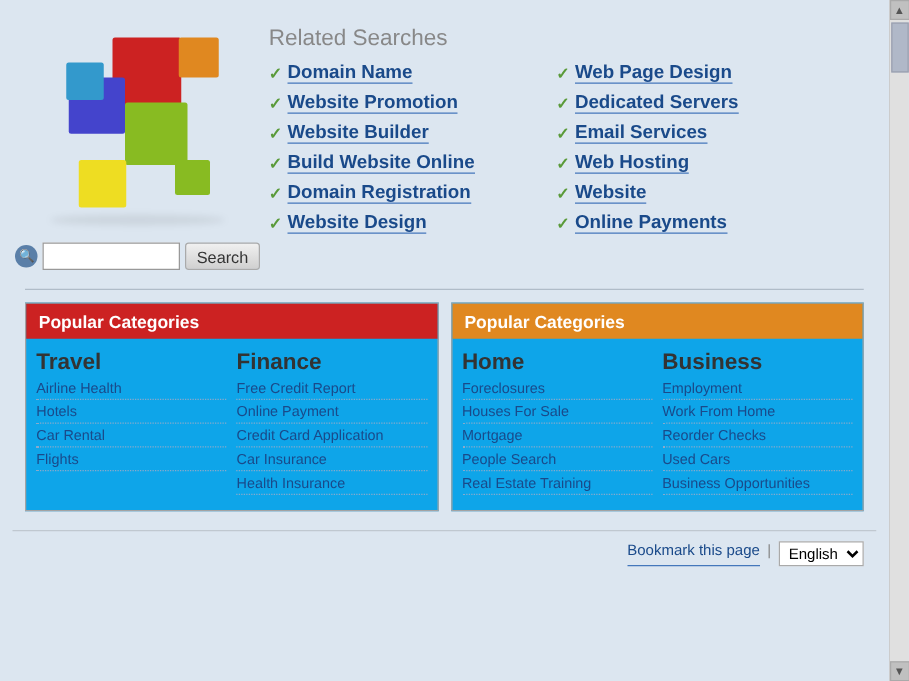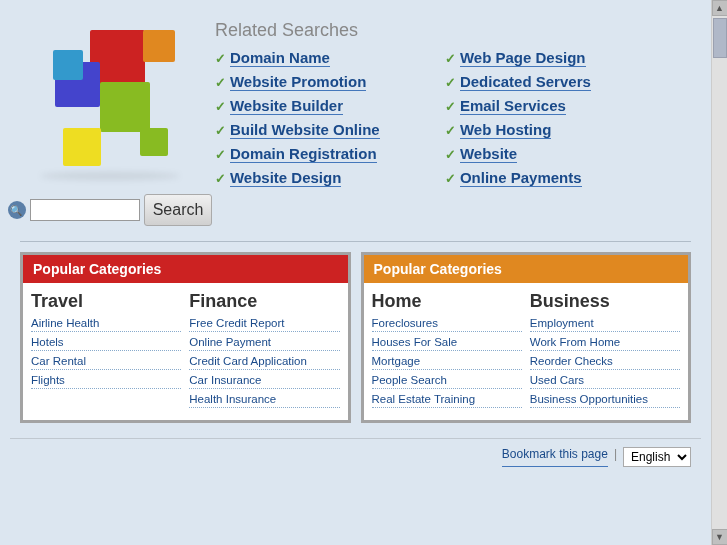--- a/index.html
+++ b/index.html
@@ -96,24 +96,24 @@
       border: 1px solid #999;
       background: white;
       padding: 0 4px;
       font-size: 12px;
     }
     .search-btn {
       background: linear-gradient(to bottom, #f0f0f0, #d0d0d0);
       border: 1px solid #aaa;
       border-radius: 3px;
       padding: 2px 8px;
-      font-size: 16px;
+      font-size: 13px;
       cursor: pointer;
       color: #333;
-      height: 32px;
+      height: 22px;
     }
     
     .related-area {
       flex: 1;
     }
     .related-label {
       color: #888;
       font-size: 18px;
       margin-bottom: 8px;
     }
@@ -151,22 +151,22 @@
       margin: 5px 10px 10px 10px;
     }
     
     .categories-section {
       display: flex;
       gap: 10px;
       padding: 0 10px 15px 10px;
     }
     .cat-box {
       flex: 1;
-      background: #ffffff;
-      border: 3px solid #a3a3a3;
+      background: #0ea5e9;
+      border: 1px solid #a3a3a3;
     }
     .cat-header {
       color: white;
       font-weight: bold;
       font-size: 14px;
       padding: 6px 10px;
     }
     .cat-header.red { background: #cc2222; }
     .cat-header.orange { background: #e08820; }
     .cat-columns {

